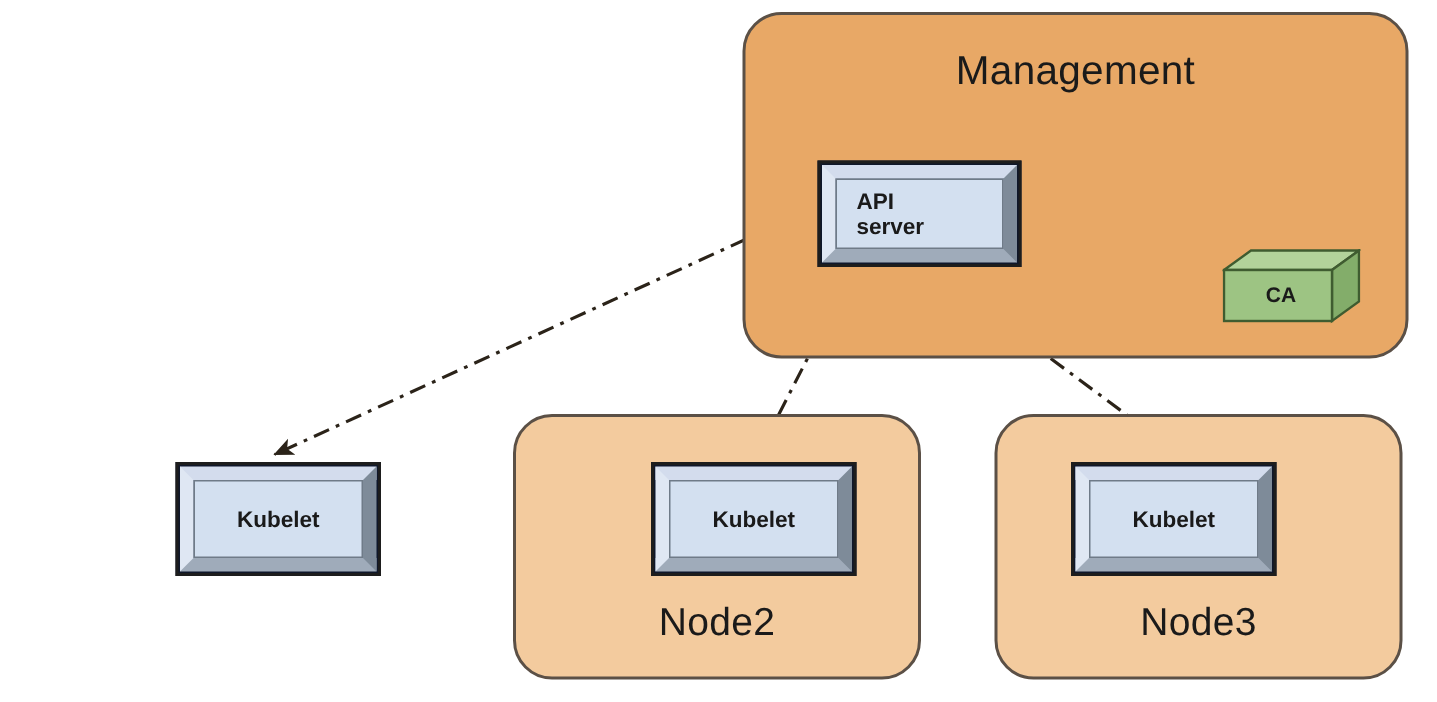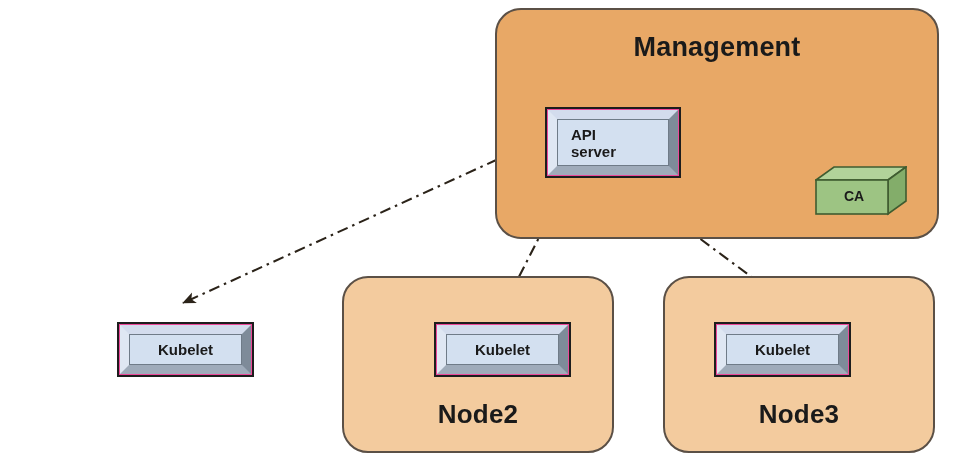--- a/index.html
+++ b/index.html
@@ -32,21 +32,21 @@
     box-sizing: border-box;
     border: 2px solid #5b5046;
     border-radius: 26px;
   }
   .group-label {
     position: absolute;
     left: 0;
     right: 0;
     text-align: center;
     color: #1a1a1a;
-    font-weight: bold;
+    font-weight: normal;
     letter-spacing: 0.2px;
   }
   #mgmt-node {
     left: 495px;
     top: 8px;
     width: 444px;
     height: 231px;
     background: #e8a866;
   }
   #mgmt-node .group-label {
@@ -67,21 +67,21 @@
   }
   #node-1 { left: 12px; }
   #node-2 { left: 342px; }
   #node-3 { left: 663px; }
 
   
   .bevel-box {
     position: absolute;
     box-sizing: border-box;
     border: 2px solid #1d1d1d;
-    background: #ec4899;
+    background: #0f172a;
     padding: 18px;
   }
   .bevel-box::before {
     content: "";
     position: absolute;
     left: 1px; top: 1px; right: 1px; bottom: 1px;
     border-top: 9px solid #d3dced;
     border-left: 9px solid #dfe7f3;
     border-right: 9px solid #7e8b99;
     border-bottom: 9px solid #9fabba;
@@ -117,22 +117,22 @@
   }
   #api-server .bevel-text {
     font-size: 15px;
     line-height: 17px;
     text-align: left;
   }
 
   .kubelet-box {
     position: absolute;
     width: 137px;
-    height: 55px;
-    top: 322px;
+    height: 76px;
+    top: 308px;
   }
   .kubelet-box .bevel-inner { align-items: center; }
   .kubelet-box .bevel-text {
     font-size: 15px;
     line-height: 17px;
   }
   #kubelet-1 { left: 117px; }
   #kubelet-2 { left: 434px; }
   #kubelet-3 { left: 714px; }
 

